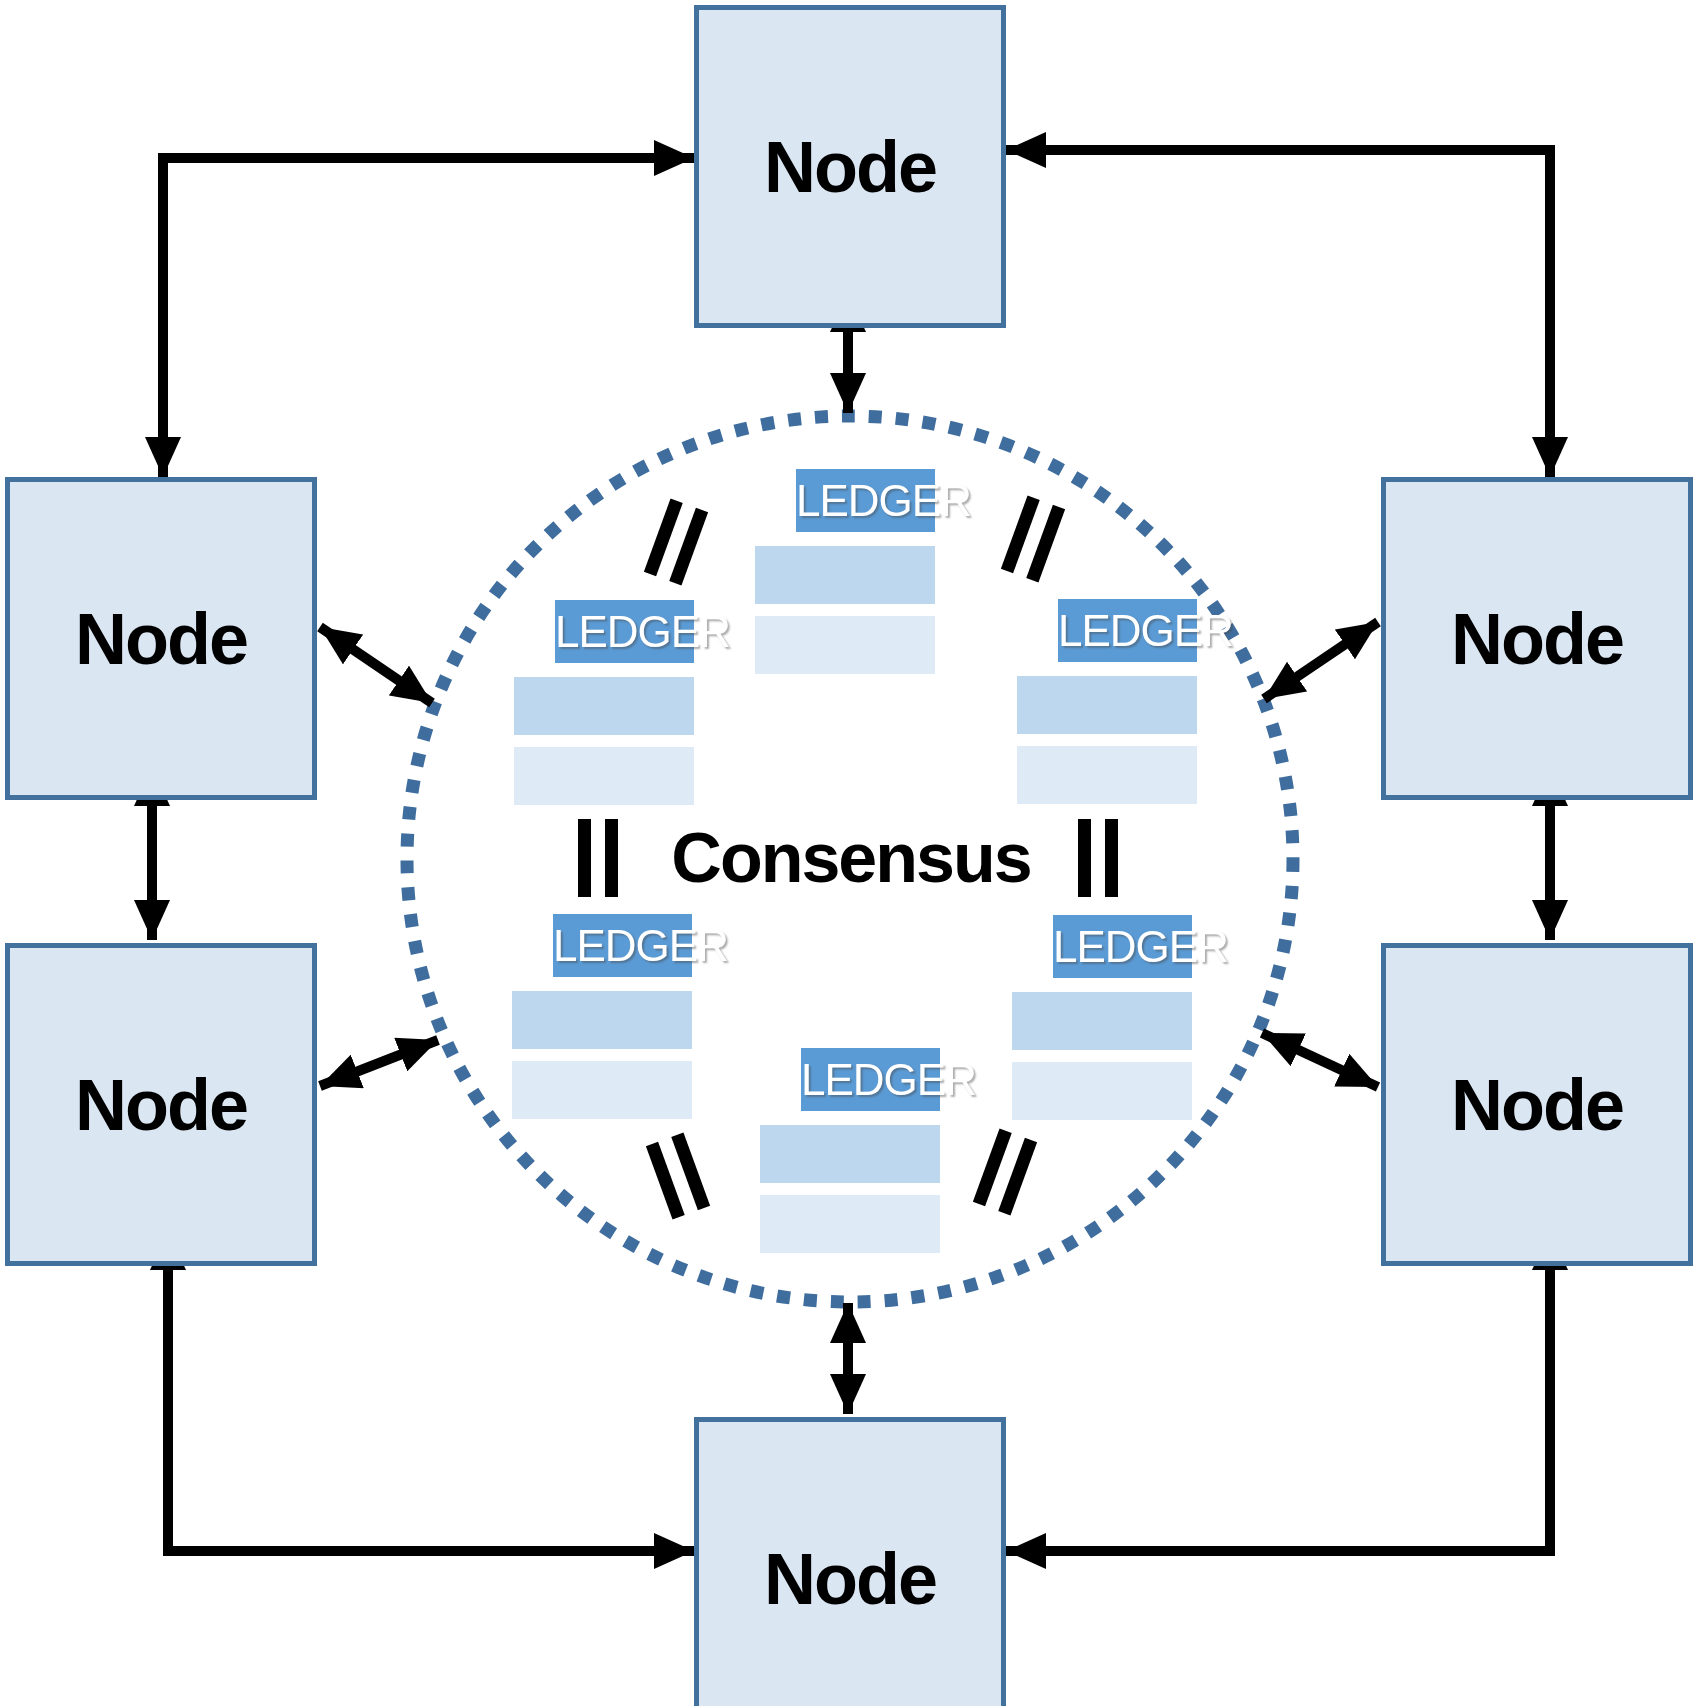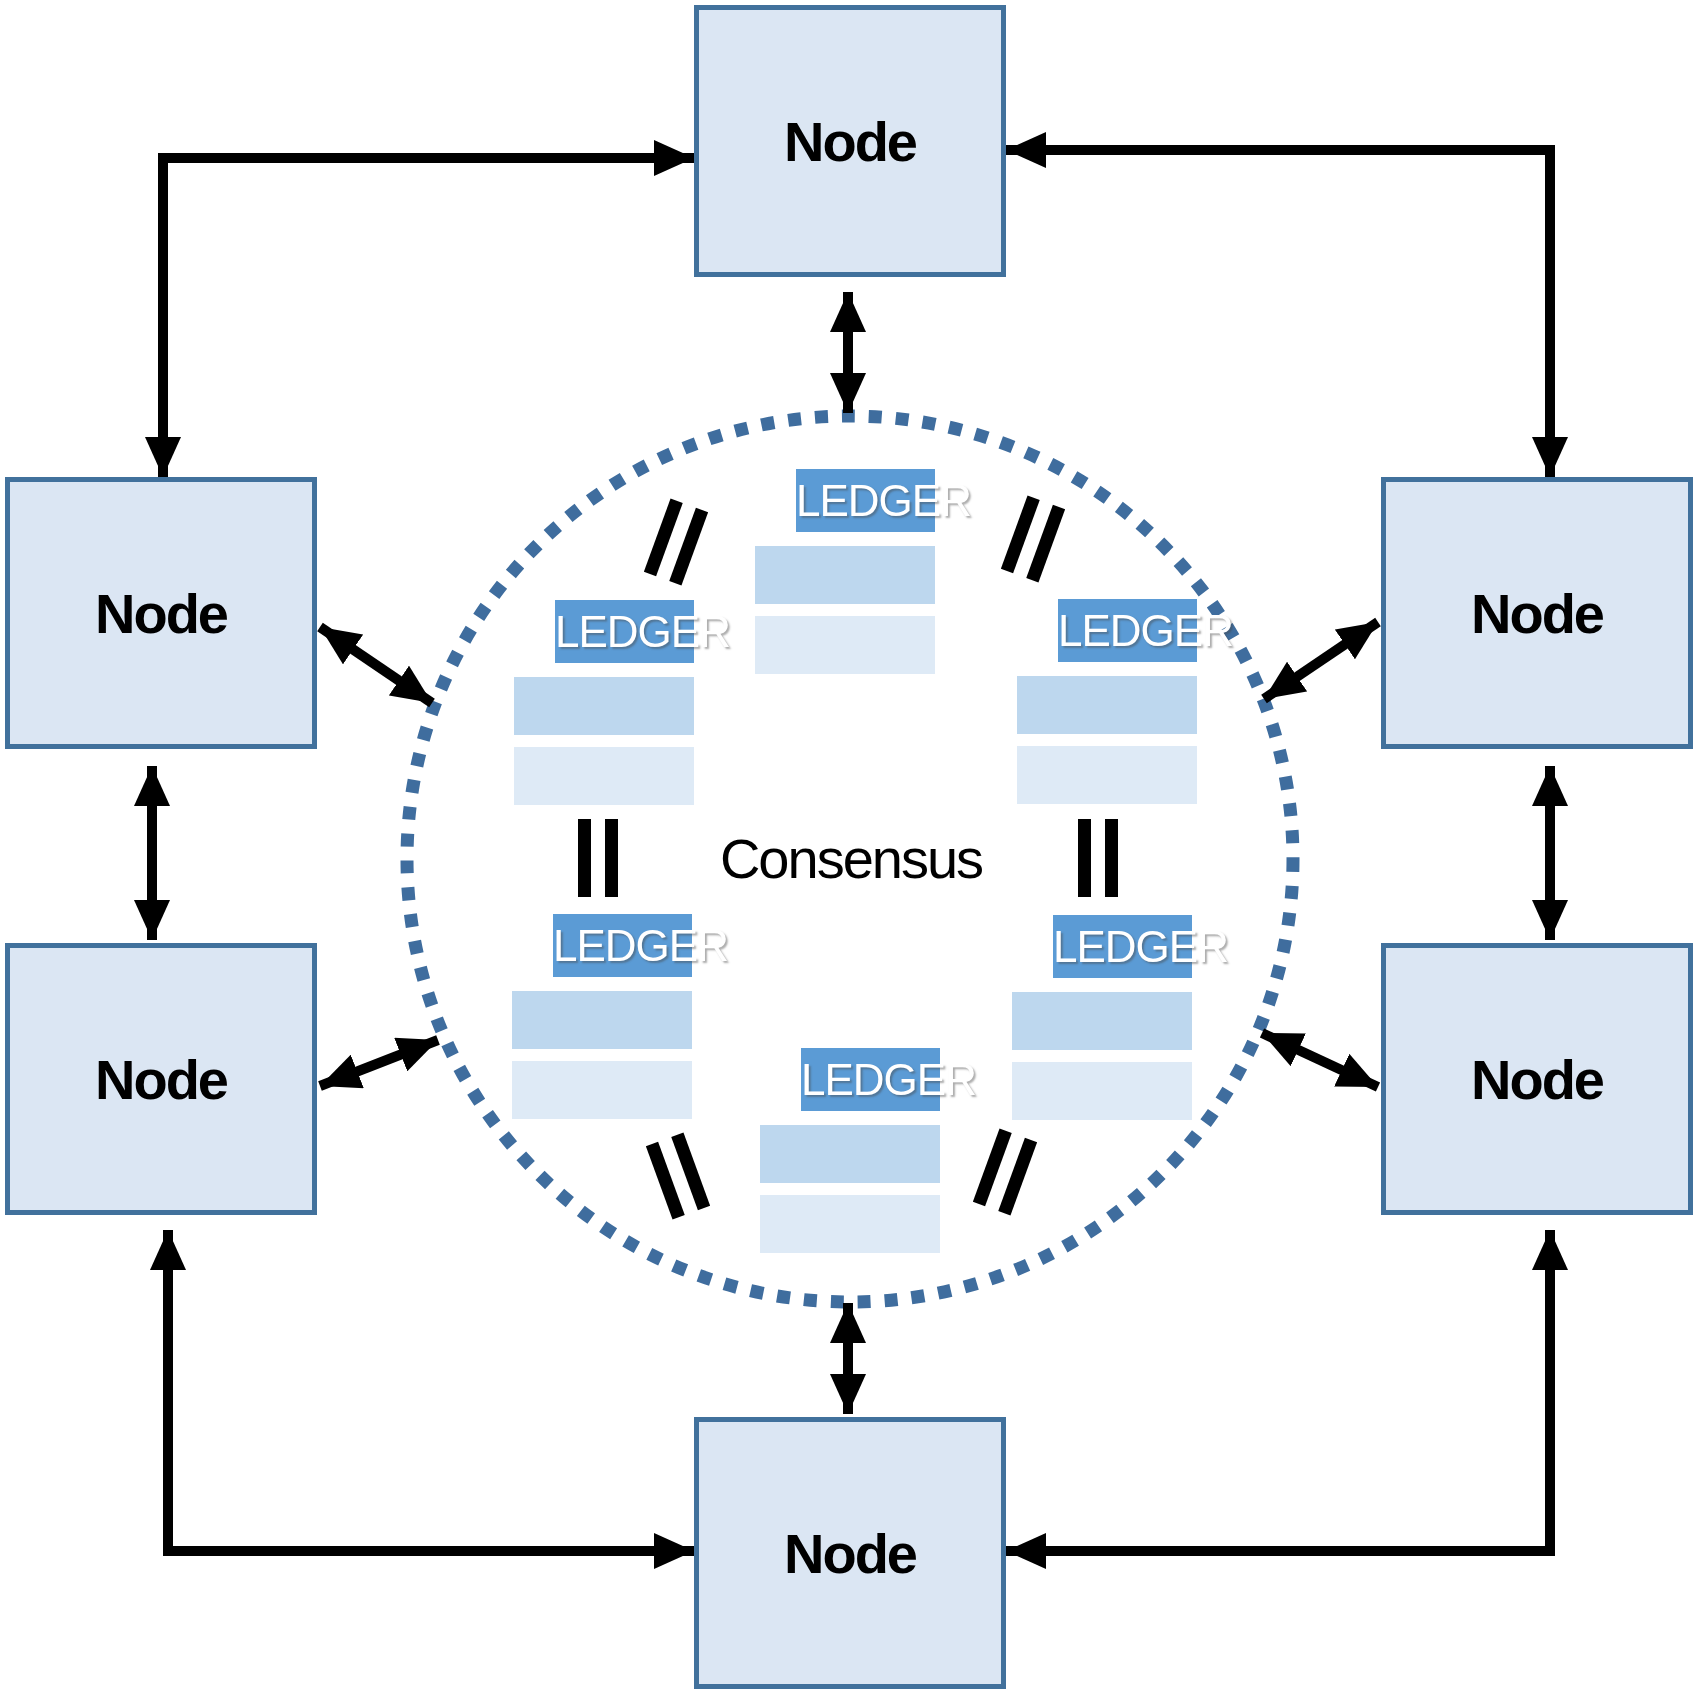--- a/index.html
+++ b/index.html
@@ -7,26 +7,26 @@
     position:relative;
     width:1698px;height:1706px;
     background:#ffffff;
     font-family:"Liberation Sans", sans-serif;
     overflow:hidden;
   }
   #wires{position:absolute;left:0;top:0;width:1698px;height:1706px;}
 
   .node{
     position:absolute;
-    width:312px;height:272px;
+    width:312px;height:323px;
     box-sizing:border-box;
     background:var(--node_fill,#dbe6f3);
     border:5px solid var(--node_border,#41719c);
     display:flex;align-items:center;justify-content:center;
-    font-weight:bold;font-size:56px;letter-spacing:-2px;color:#000;
+    font-weight:bold;font-size:72px;letter-spacing:-2px;color:#000;
   }
   .node-top{left:694px;top:5px;}
   .node-left-upper{left:5px;top:477px;}
   .node-right-upper{left:1381px;top:477px;}
   .node-left-lower{left:5px;top:943px;}
   .node-right-lower{left:1381px;top:943px;}
   .node-bottom{left:694px;top:1417px;}
 
   .ledger{position:absolute;width:180px;}
   .ledger .hdr{
@@ -44,21 +44,21 @@
   .ledger-top{left:755px;top:469px;}
   .ledger-left-upper{left:514px;top:600px;}
   .ledger-right-upper{left:1017px;top:599px;}
   .ledger-left-lower{left:512px;top:914px;}
   .ledger-right-lower{left:1012px;top:915px;}
   .ledger-bottom{left:760px;top:1048px;}
 
   .consensus{
     position:absolute;left:551px;top:813px;width:600px;height:90px;
     display:flex;align-items:center;justify-content:center;
-    font-weight:normal;font-size:56px;letter-spacing:-2px;color:#000;
+    font-weight:bold;font-size:70px;letter-spacing:-2px;color:#000;
   }
 
   .equals{
     position:absolute;width:40px;height:78px;
     display:flex;justify-content:space-between;
   }
   .equals .bar{width:13px;height:78px;background:#000;}
   .eq-vert-left  {left:578px;top:819px;}
   .eq-vert-right {left:1078px;top:819px;}
   .eq-top-left   {left:656px;top:503px;transform:rotate(20deg);}

